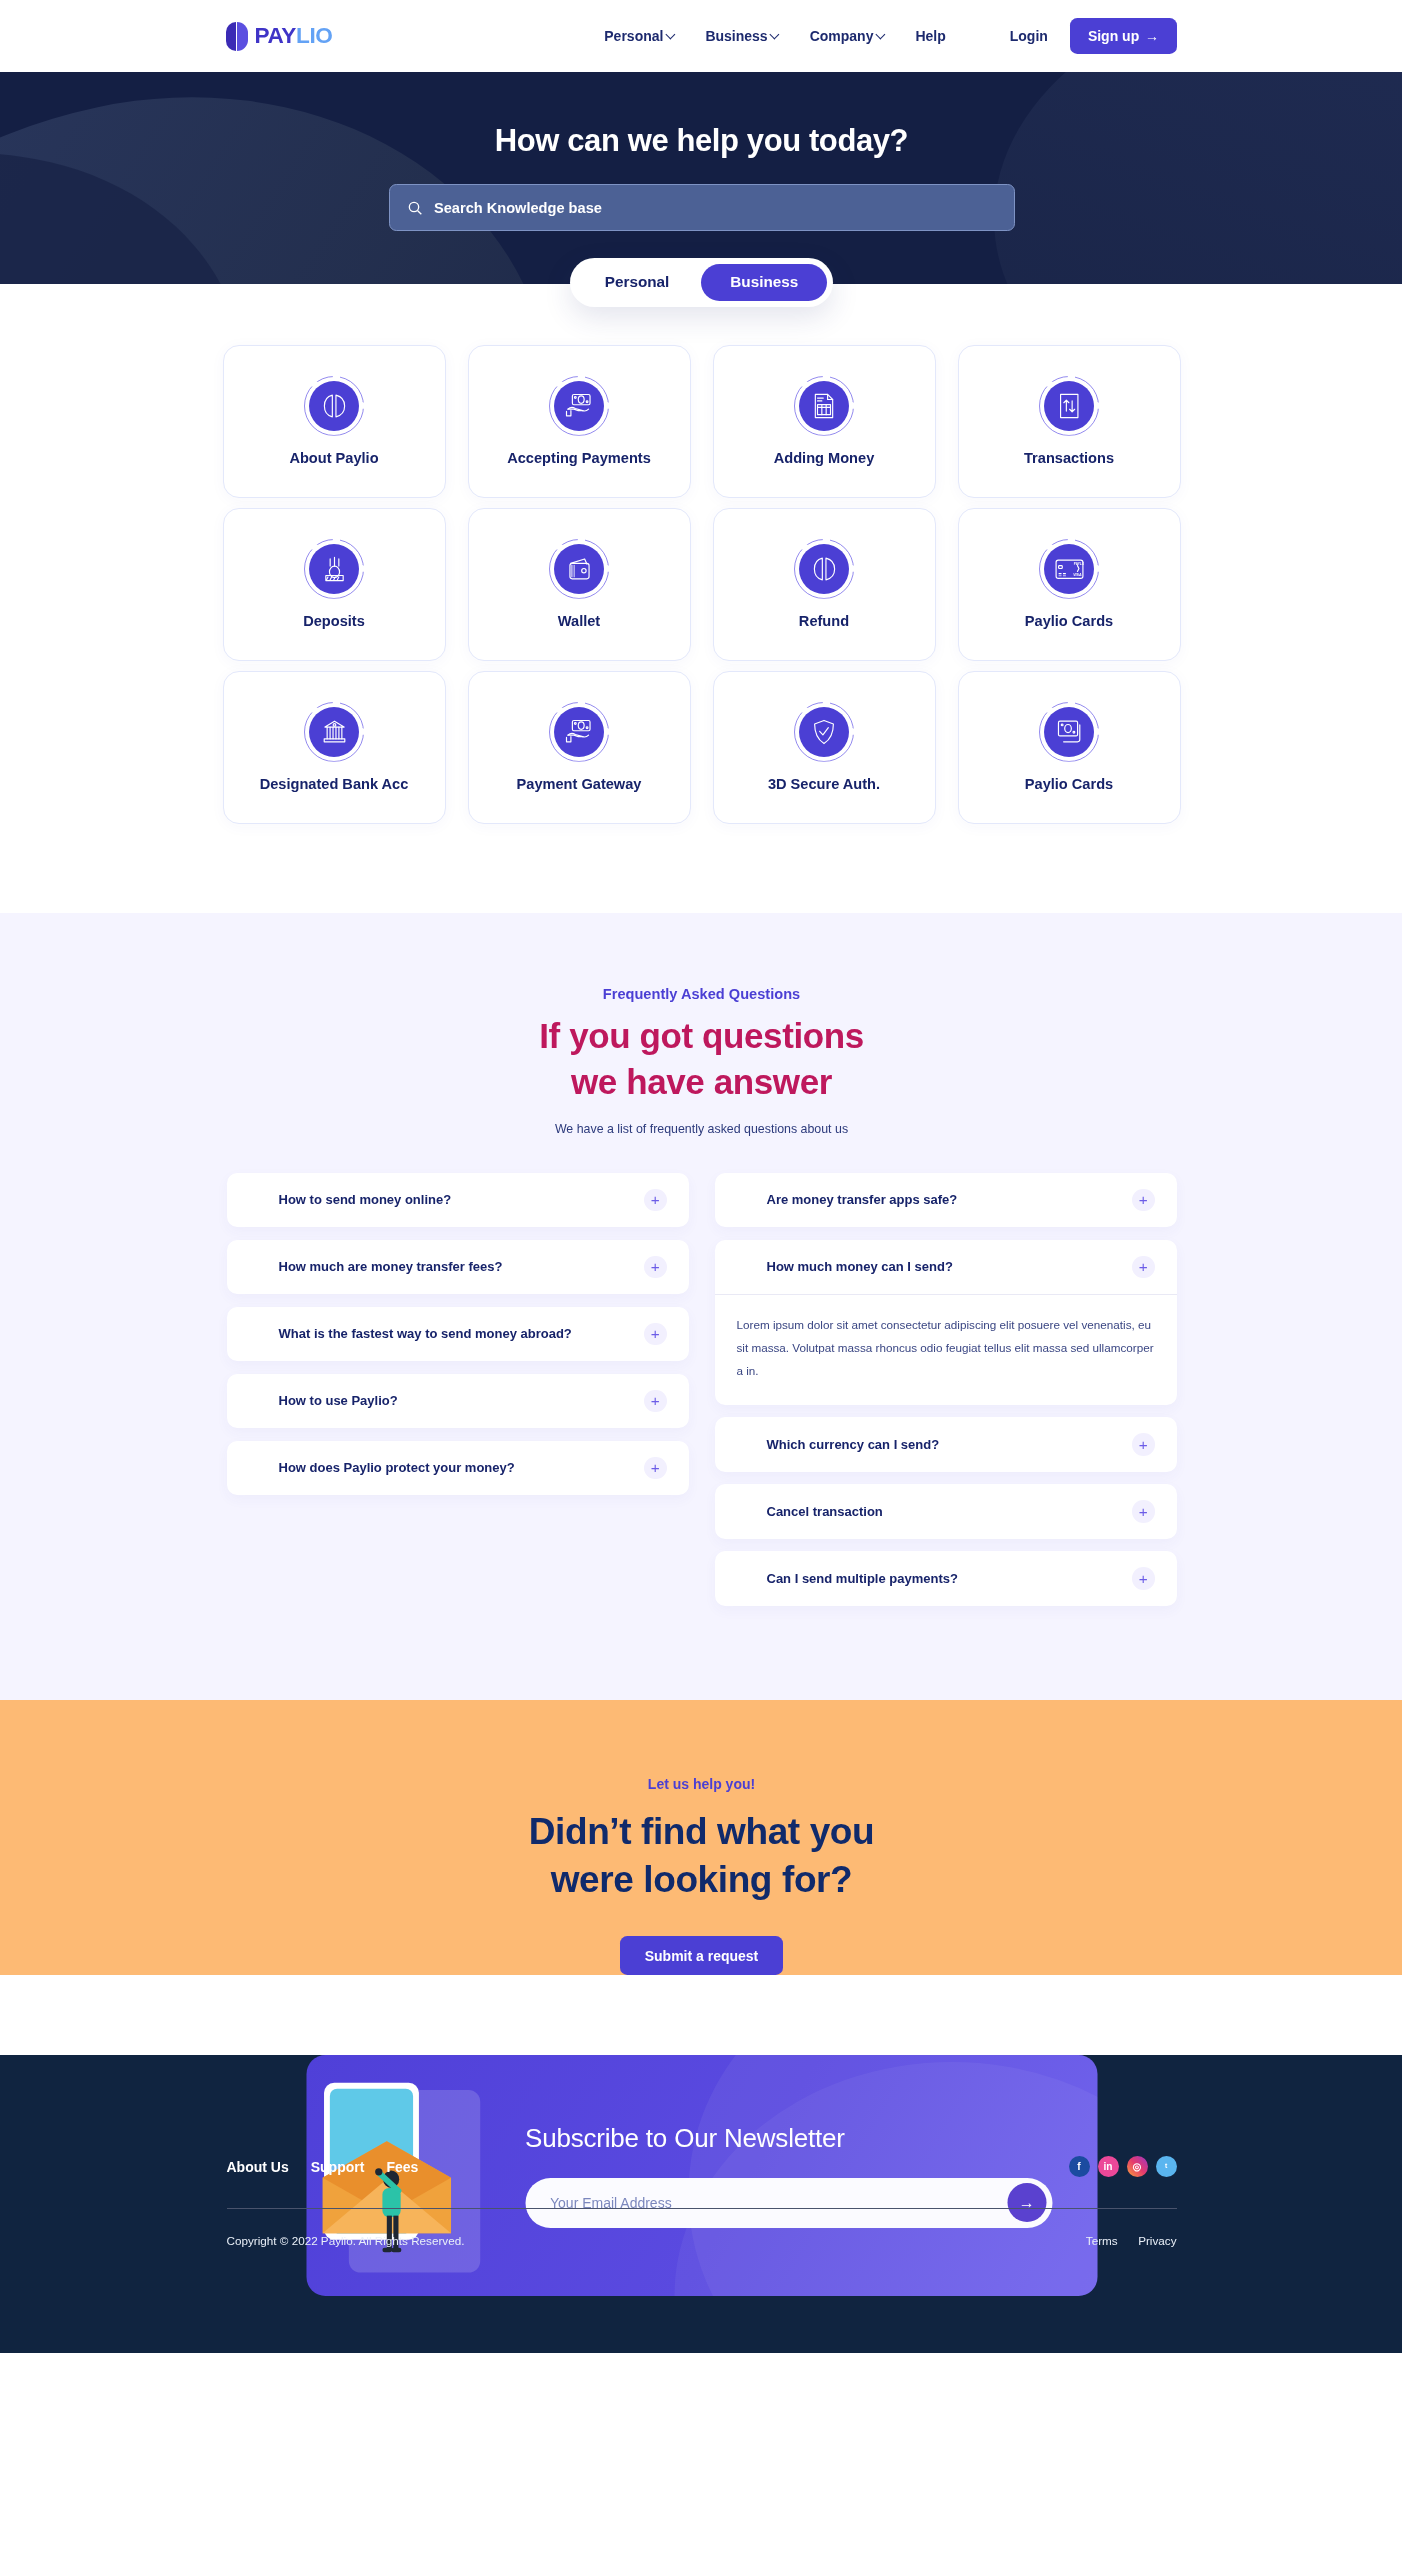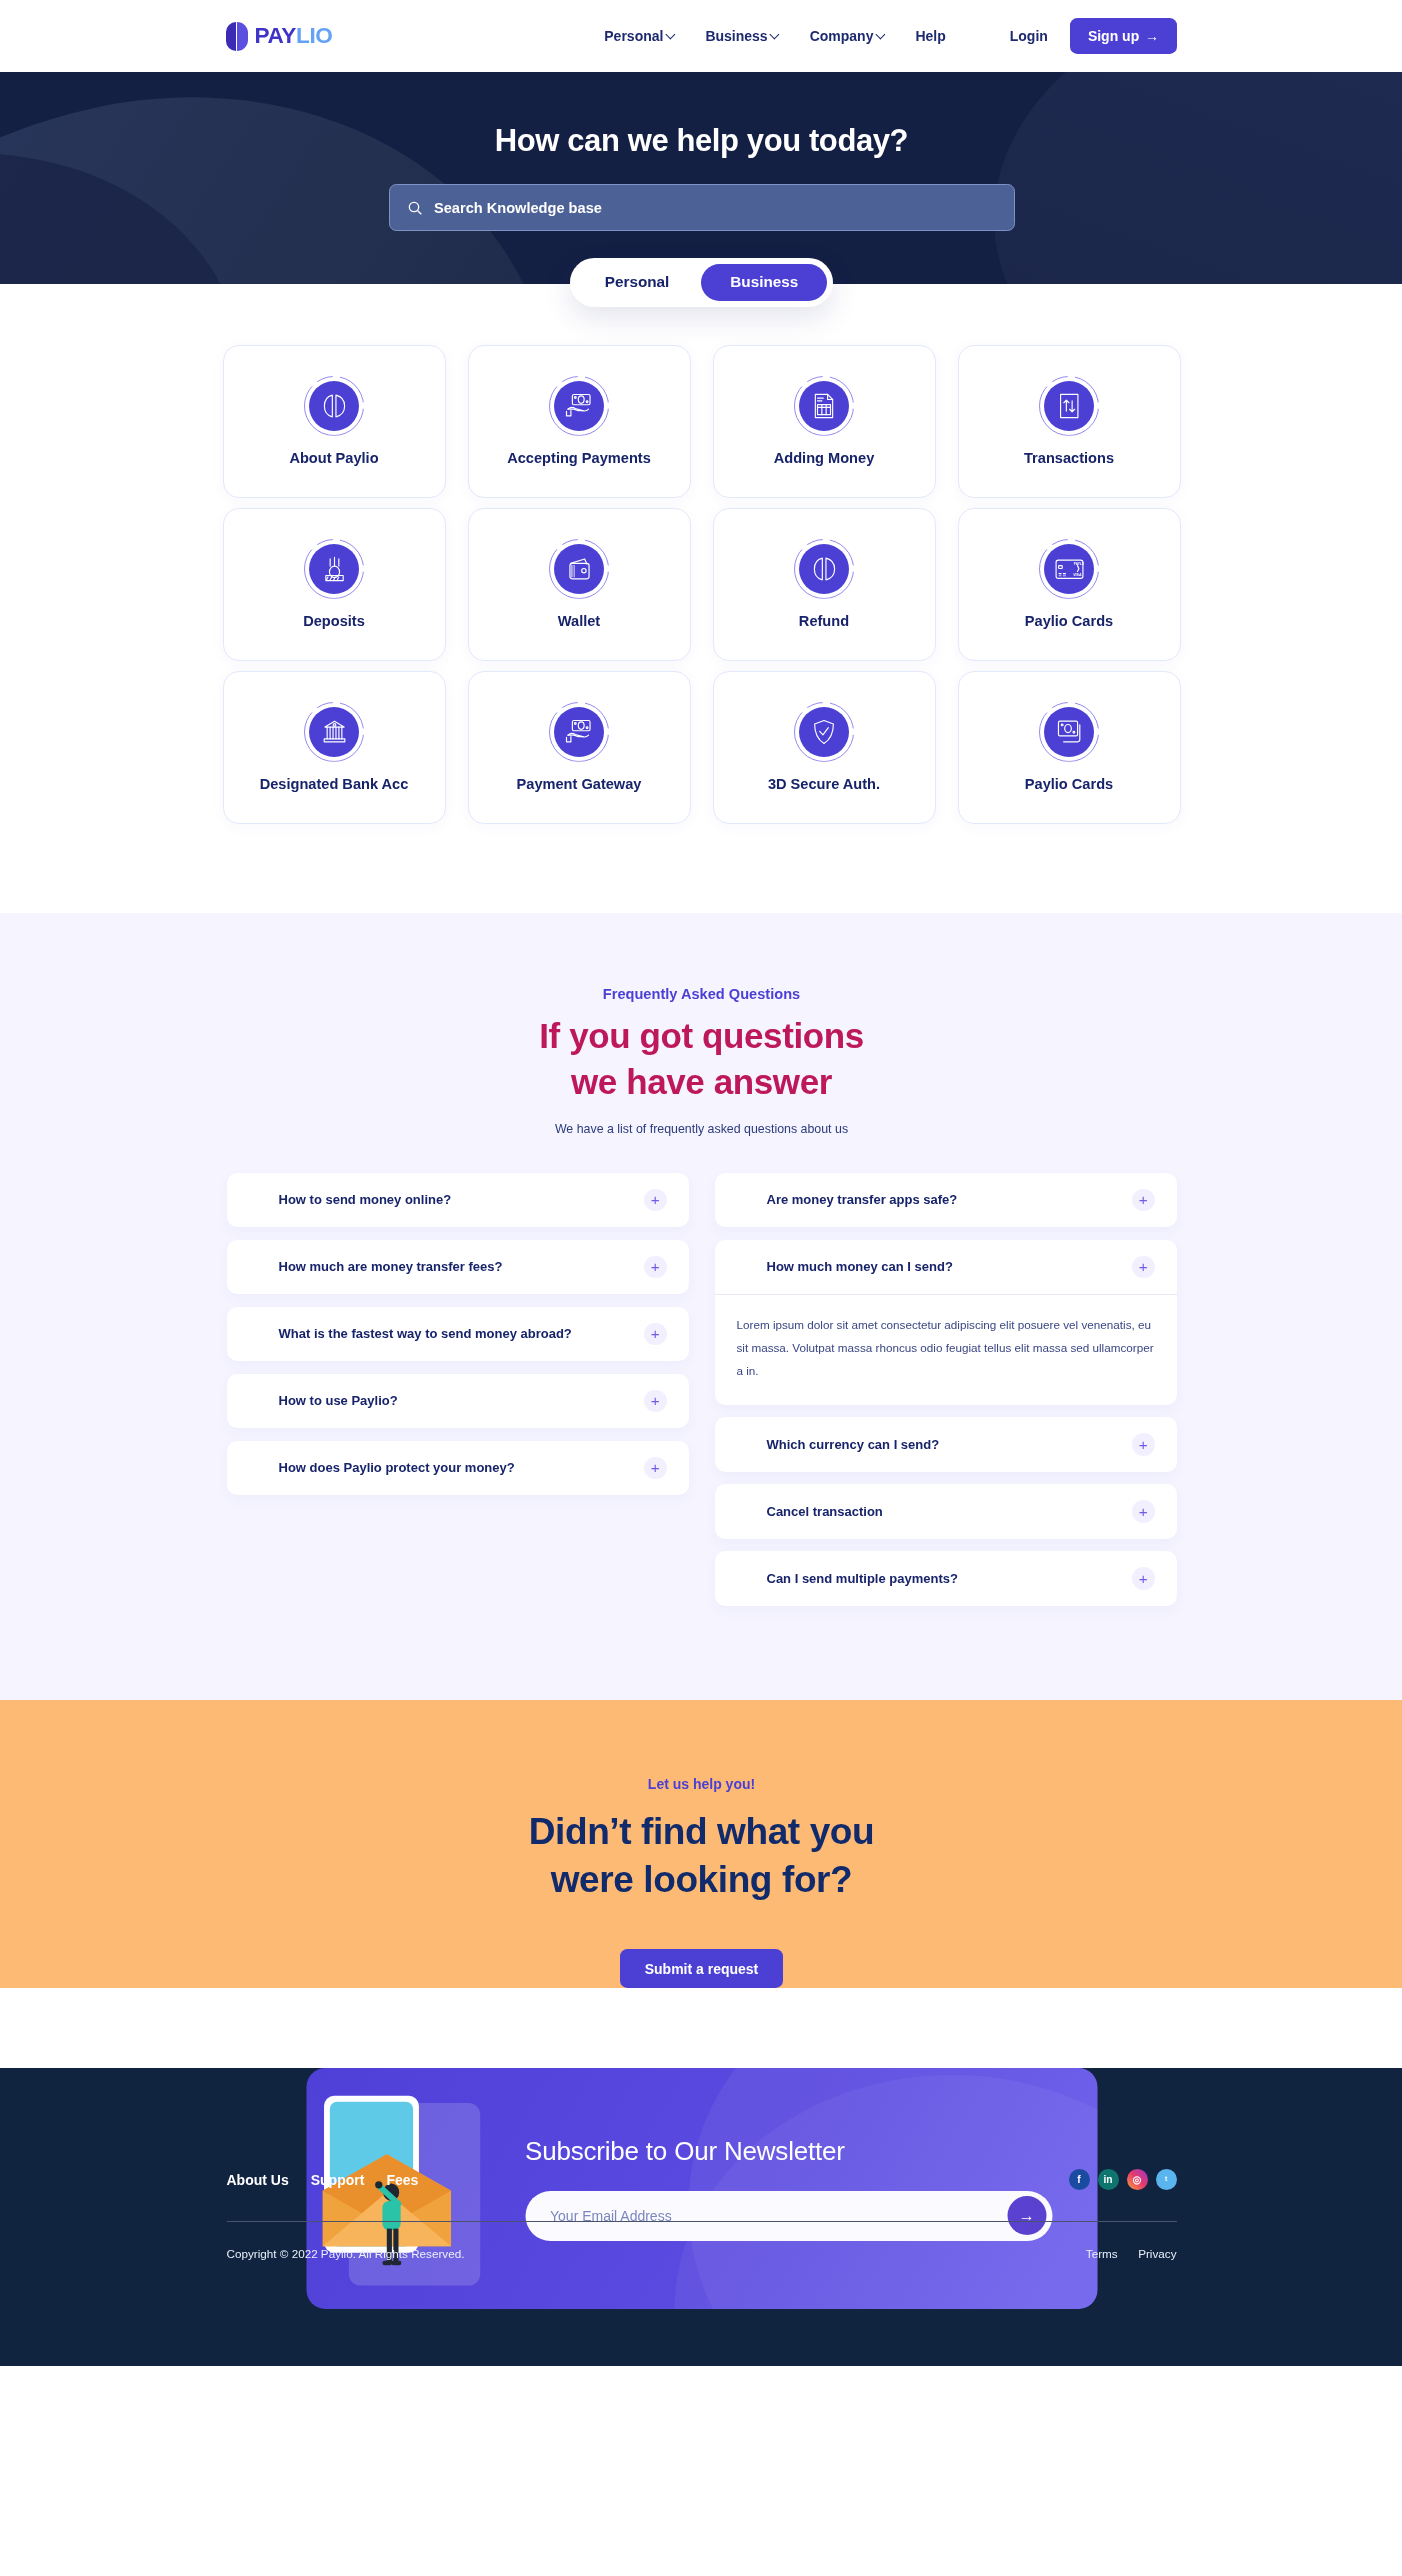--- a/index.html
+++ b/index.html
@@ -157,21 +157,21 @@
   }
 
   
   .cta-section { background:#fdba74; padding:76px 16px 0; text-align:center; }
   .cta-eyebrow { color:#4b3fd4; font-size:14px; font-weight:800; }
   .cta-title {
     color:#102a6b; font-size:37px; font-weight:800; line-height:1.3;
     margin-top:16px; letter-spacing:-0.4px;
   }
   .cta-btn {
-    margin-top:45px; background:#4b3fd4; color:#fff; border:none; border-radius:7.3px;
+    margin-top:32px; background:#4b3fd4; color:#fff; border:none; border-radius:7.3px;
     padding:11.7px 25px; font-size:14px; font-weight:700; font-family:inherit; cursor:pointer;
   }
 
   
   .footer-zone { position:relative; margin-top:57px; }
   .footer-bg { background:#102440; height:298px; margin-top:80px; }
   .newsletter {
     position:absolute; left:50%; transform:translateX(-50%); top:0;
     width:791px; height:241px; border-radius:19px; overflow:hidden;
     background:linear-gradient(120deg,#4f40d8 0%,#5a4ae0 55%,#6a5bec 100%);
@@ -207,21 +207,21 @@
   .footer-top { display:flex; align-items:center; }
   .footer-links { display:flex; gap:22px; }
   .footer-link { color:#ffffff; font-size:14px; font-weight:700; cursor:pointer; }
   .socials { margin-left:auto; display:flex; gap:8px; }
   .social {
     width:21px; height:21px; border-radius:50%; display:flex;
     align-items:center; justify-content:center; color:#fff;
     font-size:10.2px; font-weight:700; cursor:pointer;
   }
   .social.fb { background:#1b4ba0; }
-  .social.li { background:#0f766e; }
+  .social.li { background:#ec4899; }
   .social.ig { background:linear-gradient(45deg,#f9a23a 0%,#e63b6c 50%,#9b35c5 100%); }
   .social.tw { background:#5ab5ef; }
   .footer-divider { height:0.7px; background:#49536c; margin-top:31px; }
   .footer-bottom {
     display:flex; align-items:center; padding-top:25px;
   }
   .copyright { color:#eaf0f8; font-size:11.7px; font-weight:400; }
   .legal-links { margin-left:auto; display:flex; gap:20.5px; }
   .legal-link { color:#eaf0f8; font-size:11.7px; font-weight:400; cursor:pointer; }
 </style>

